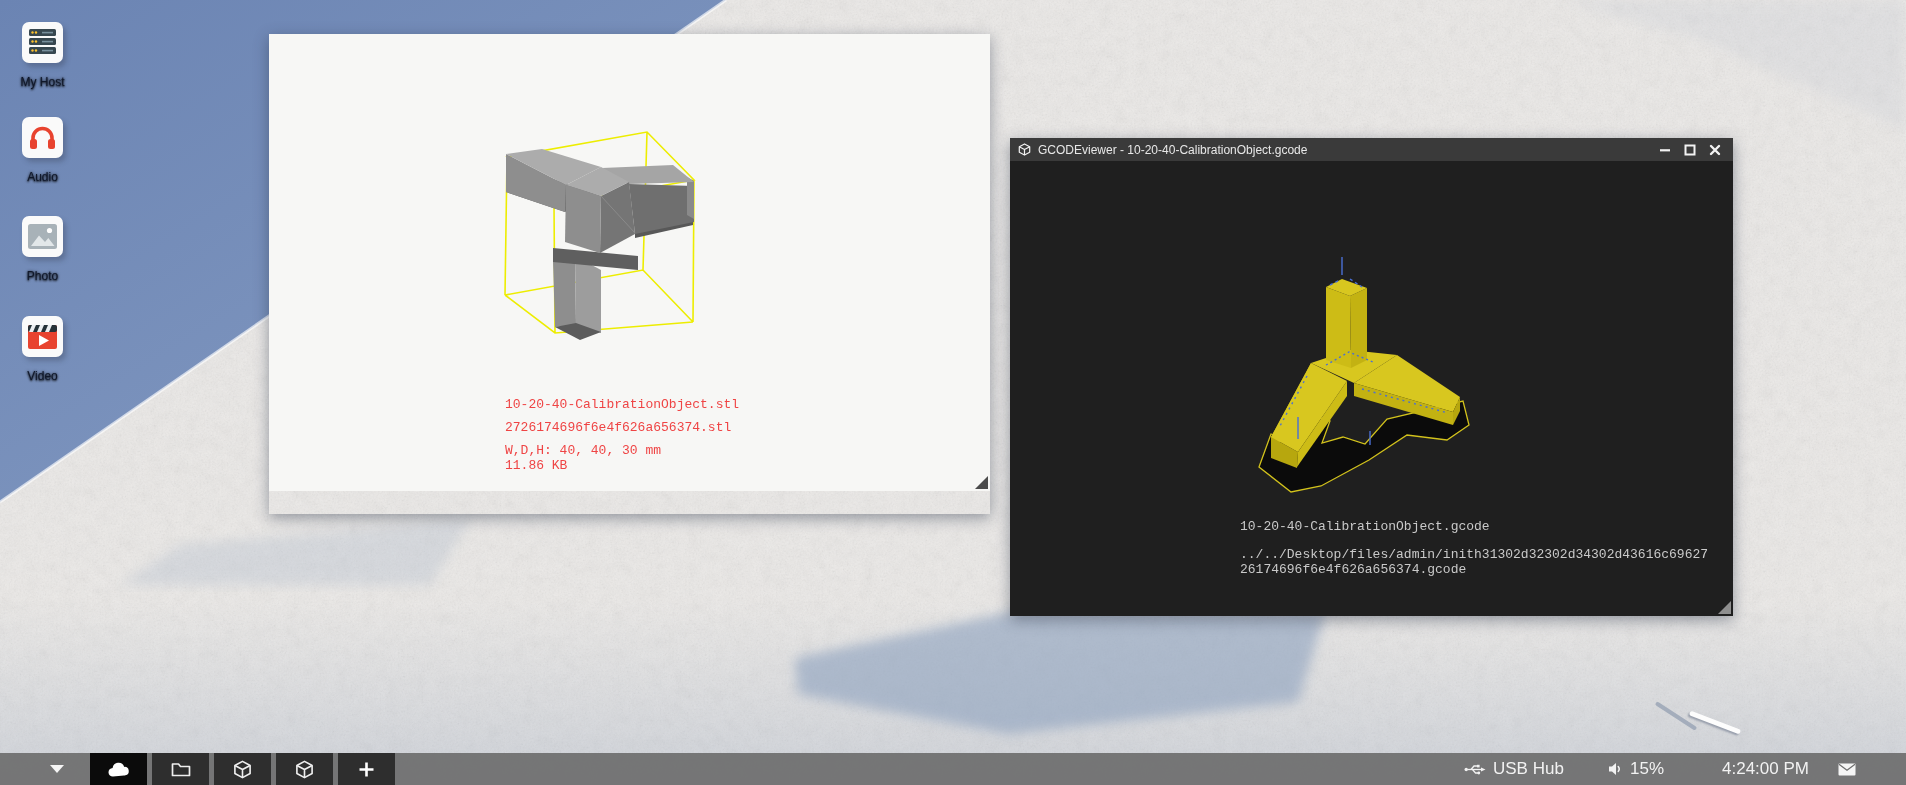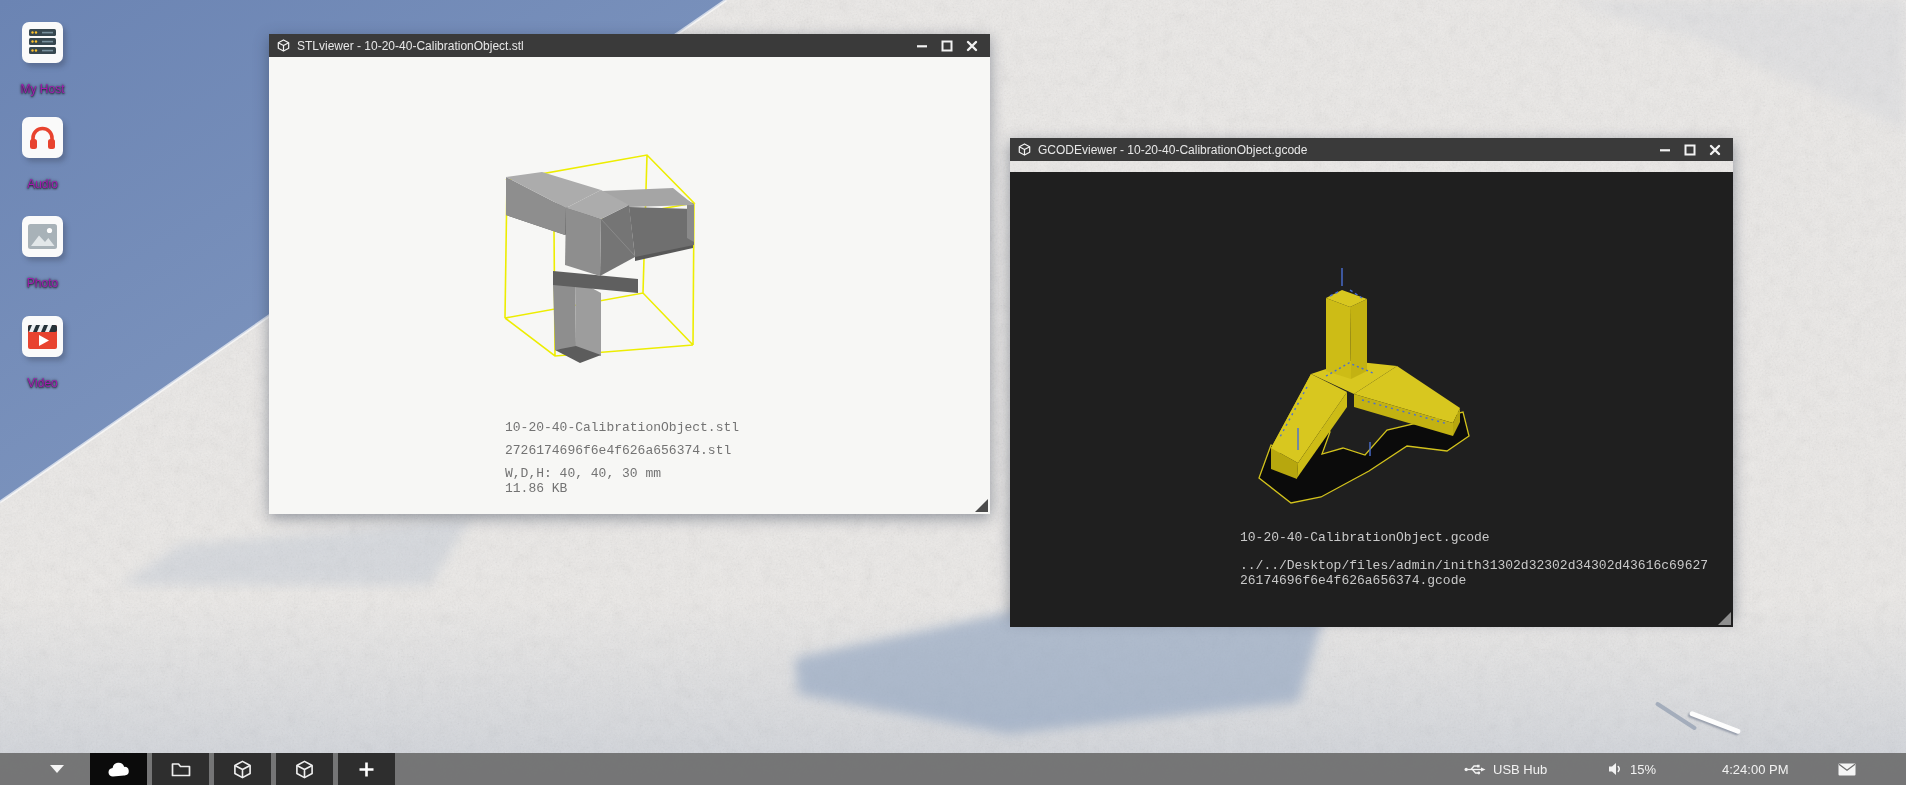--- a/index.html
+++ b/index.html
@@ -6,39 +6,39 @@
   html,body { width:1906px; height:785px; overflow:hidden; }
   body { position:relative; font-family:"Liberation Sans", sans-serif; background:#e9e8e6; }
 
   
   .bg-svg { position:absolute; left:0; top:0; width:1906px; height:785px; z-index:0; }
 
   
   .desk-icon { position:absolute; width:85px; text-align:center; z-index:2; cursor:default; }
   .desk-icon .tile { width:41px; height:41px; margin:0 auto; border-radius:7px; background:#fafafa;
                      box-shadow:3px 4px 5px rgba(60,70,95,.38); display:flex; align-items:center; justify-content:center; }
-  .desk-icon .lbl { margin-top:19px; font-size:12px; color:#a21caf;
+  .desk-icon .lbl { margin-top:12px; font-size:12px; color:#0f172a;
                     text-shadow:0 1px 2px rgba(0,0,0,.85), 0 0 3px rgba(0,0,0,.6); }
 
   
   .window { position:absolute; box-shadow:0 4px 14px rgba(40,50,70,.45); z-index:3; }
   .titlebar { height:23px; background:#3a3a3a; display:flex; align-items:center; padding-left:8px; position:relative; }
   .titlebar .t-icon { width:13px; height:13px; margin-right:7px; flex:0 0 auto; }
   .titlebar .t-text { color:#e8e8e8; font-size:12px; white-space:nowrap; }
   .controls { position:absolute; right:12px; top:0; height:23px; display:flex; align-items:center; gap:13px; }
   .ctrl { width:12px; height:12px; display:flex; align-items:center; justify-content:center; cursor:pointer; }
   .win-body { position:relative; overflow:hidden; }
   #stl-window   { left:269px; top:34px;  width:721px; height:480px; }
   #gcode-window { left:1010px; top:138px; width:723px; height:478px; }
   #stl-window .win-body   { width:721px; height:457px; background:#f7f7f5; }
-  #gcode-window .win-body { width:723px; height:455px; background:#1f1f1f;margin-top:11px; }
+  #gcode-window .win-body { width:723px; height:455px; background:#1f1f1f; }
   .scene { position:absolute; left:0; top:0; }
 
   .info { position:absolute; font-family:"Liberation Mono", monospace; font-size:13px; letter-spacing:0; }
-  #stl-window .info   { left:236px; top:363px; color:#737373; }
+  #stl-window .info   { left:236px; top:363px; color:#ef4444; }
   #gcode-window .info { left:230px; top:358px; color:#c9c9c9; }
   .info .fname { margin-bottom:9px; }
   .info .path  { line-height:14px; }
   #gcode-window .info .path { line-height:15px; }
   .info .dims  { margin-top:8px; }
   .info .fsize { }
   #gcode-window .info .path-wrap { margin-top:13px; }
   #gcode-window .info .fsize { margin-top:12px; }
 
   .grip { position:absolute; right:2px; bottom:2px; width:0; height:0;
@@ -54,21 +54,21 @@
 
   
   .taskbar { position:absolute; left:0; top:753px; width:1906px; height:32px;
              background:rgba(113,113,113,.96); z-index:10; }
   .tb-chevron { position:absolute; left:42px; top:0; width:30px; height:32px;
                 display:flex; align-items:center; justify-content:center; cursor:pointer; }
   .app-btns { position:absolute; left:90px; top:0; height:32px; display:flex; gap:5px; }
   .app-btn { width:57px; height:32px; background:#2e2e2e; display:flex; align-items:center; justify-content:center; cursor:pointer; }
   .app-btn.active { background:#0b0b0b; }
   .tray-item { position:absolute; top:0; height:32px; display:flex; align-items:center; gap:7px;
-               color:#f2f2f2; font-size:13px; cursor:default; }
+               color:#f2f2f2; font-size:17px; cursor:default; }
   #tray-usb   { left:1464px; }
   #tray-vol   { left:1608px; }
   #tray-clock { left:1722px; }
   #tray-mail  { left:1838px; cursor:pointer; }
 </style>
 </head>
 <body>
 
 <svg class="bg-svg" viewBox="0 0 1906 785" preserveAspectRatio="none">
   <defs>
@@ -159,46 +159,20 @@
       <polygon points="10,9 14,9 11,16 7,16" fill="#eceff1"></polygon>
       <polygon points="18,9 22,9 19,16 15,16" fill="#eceff1"></polygon>
       <polygon points="26,9 30,9 27,16 23,16" fill="#eceff1"></polygon>
       <polygon points="17,19 27,24.5 17,30" fill="#ffffff"></polygon>
     </svg>
   </div>
   <div class="lbl">Video</div>
 </div>
 
 <div class="window" id="stl-window">
-  <div class="titlebar">
-    <svg class="t-icon" viewBox="0 0 14 14">
-      <g fill="none" stroke="#f2f2f2" stroke-width="1.3" stroke-linejoin="round">
-        <path d="M7,1 L12.6,4 V10 L7,13 L1.4,10 V4 Z"></path>
-        <path d="M1.4,4 L7,7 L12.6,4 M7,7 V13"></path>
-      </g>
-    </svg>
-    <span class="t-text">STLviewer - 10-20-40-CalibrationObject.stl</span>
-    <div class="controls">
-      <div class="ctrl">
-        <svg width="12" height="12" viewBox="0 0 12 12">
-            <rect x="1" y="5.2" width="10" height="2.2" fill="#f2f2f2"></rect>
-          </svg>
-      </div>
-      <div class="ctrl">
-        <svg width="12" height="12" viewBox="0 0 12 12">
-            <rect x="1.5" y="1.5" width="9" height="9" fill="none" stroke="#f2f2f2" stroke-width="2"></rect>
-          </svg>
-      </div>
-      <div class="ctrl">
-        <svg width="12" height="12" viewBox="0 0 12 12">
-            <path d="M2,2 L10,10 M10,2 L2,10" stroke="#f2f2f2" stroke-width="2.4" stroke-linecap="round"></path>
-          </svg>
-      </div>
-    </div>
-  </div>
   <div class="win-body">
     <svg class="scene" width="721" height="457" viewBox="0 0 721 457">
 
       <path d="M238,123 L378,98 L425,146 L285,171 Z M238,123 L236,261 M378,98 L374,236 M425,146 L424,288 M285,171 L286,299 M236,261 L286,299 L424,288 M236,261 L374,236 L424,288" fill="none" stroke="#eded00" stroke-width="1.6"></path>
 
       <g stroke="none">
         <polygon points="284,227 306,222 307,291 286,293" fill="#8e8e8e"></polygon>
         <polygon points="306,222 332,236 332,299 307,291" fill="#9d9d9d"></polygon>
         <polygon points="286,293 307,289 332,298 311,306" fill="#5c5c5c"></polygon>
         <polygon points="284,214 369,222 369,236 284,228" fill="#5f5f5f"></polygon>

